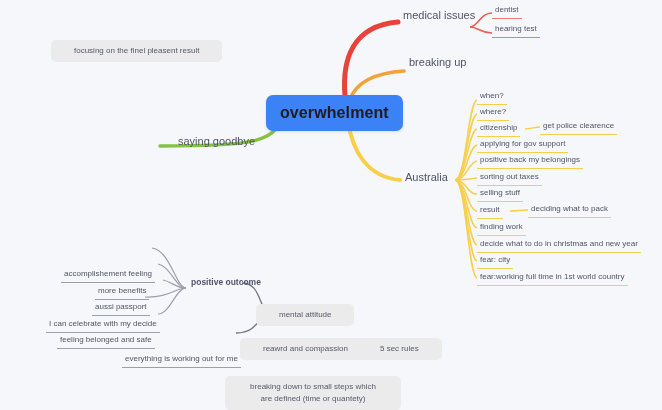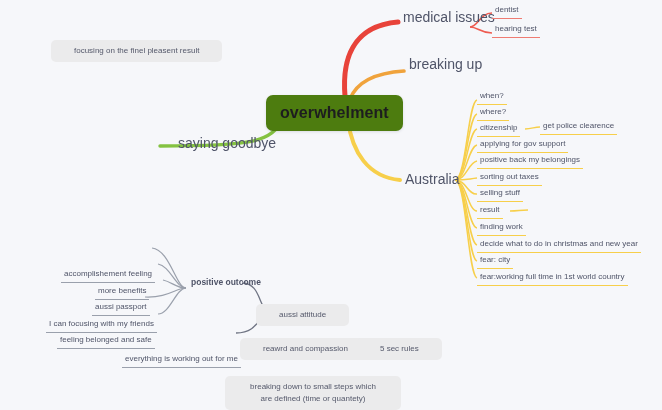--- a/index.html
+++ b/index.html
@@ -10,32 +10,32 @@
     overflow:hidden;
     position:relative;
   }
   #canvas{position:absolute;inset:0;width:662px;height:410px;}
   svg.links{position:absolute;left:0;top:0;width:662px;height:410px;pointer-events:none;}
 
   
   .node{position:absolute;white-space:nowrap;color:#4b5066;}
 
   .root{
-    background:#4d7c0f;
+    background:#3b82f6;
     border-radius:7px;
     padding:9px 14px;
     font-size:16px;
     font-weight:700;
     color:#1d1d1f;
     box-shadow:0 1px 3px rgba(40,45,70,.13);
     letter-spacing:.1px;
   }
 
   .branch{
-    font-size:14px;
+    font-size:11px;
     padding:2px 4px 3px 4px;
     color:#4f5468;
   }
 
   
   .leaf{
     font-size:8px;
     padding:1px 3px 3px 3px;
     color:#4f5468;
     border-bottom:1.6px solid transparent;
@@ -118,35 +118,36 @@
 
   <div class="node leaf ul-yellow" style="left:477px;top:90px;">when?</div>
   <div class="node leaf ul-yellow" style="left:477px;top:106px;">where?</div>
   <div class="node leaf ul-yellow" style="left:477px;top:122px;">citizenship</div>
   <div class="node leaf ul-yellow" style="left:540px;top:120px;">get police clearence</div>
   <div class="node leaf ul-yellow" style="left:477px;top:138px;">applying for gov support</div>
   <div class="node leaf ul-yellow" style="left:477px;top:154px;">positive back my belongings</div>
   <div class="node leaf ul-yellow" style="left:477px;top:171px;">sorting out taxes</div>
   <div class="node leaf ul-yellow" style="left:477px;top:187px;">selling stuff</div>
   <div class="node leaf ul-yellow" style="left:477px;top:204px;">result</div>
+  <div class="node leaf ul-yellow" style="left:528px;top:203px;">deciding what to pack</div>
   <div class="node leaf ul-yellow" style="left:477px;top:221px;">finding work</div>
   <div class="node leaf ul-yellow" style="left:477px;top:238px;">decide what to do in christmas and new year</div>
   <div class="node leaf ul-yellow" style="left:477px;top:254px;">fear: city</div>
   <div class="node leaf ul-yellow" style="left:477px;top:271px;">fear:working full time in 1st world country</div>
 
   <div class="node leaf no-ul" style="left:188px;top:276px;font-size:8.5px;">positive outcome</div>
 
   <div class="node leaf ul-gray" style="left:61px;top:240px;">accomplishement feeling</div>
   <div class="node leaf ul-gray" style="left:95px;top:257px;">more benefits</div>
   <div class="node leaf ul-gray" style="left:92px;top:273px;">aussi passport</div>
-  <div class="node leaf ul-gray" style="left:46px;top:290px;">I can focusing with my friends</div>
+  <div class="node leaf ul-gray" style="left:46px;top:290px;">I can celebrate with my decide</div>
   <div class="node leaf ul-gray" style="left:57px;top:306px;">feeling belonged and safe</div>
 
   <div class="node leaf ul-gray" style="left:122px;top:325px;">everything is working out for me</div>
 
-  <div class="node chip" style="left:256px;top:304px;">aussi attitude</div>
+  <div class="node chip" style="left:256px;top:304px;">mental attitude</div>
 
   <div class="node chip" style="left:51px;top:40px;">focusing on the finel pleasent result</div>
   <div class="node chip" style="left:240px;top:338px;">reawrd and compassion</div>
   <div class="node chip" style="left:357px;top:338px;">5 sec rules</div>
   <div class="node chip multi" style="left:225px;top:376px;">breaking down to small steps which are defined (time or quantety)</div>
 
 </div>
 
 </body></html>

